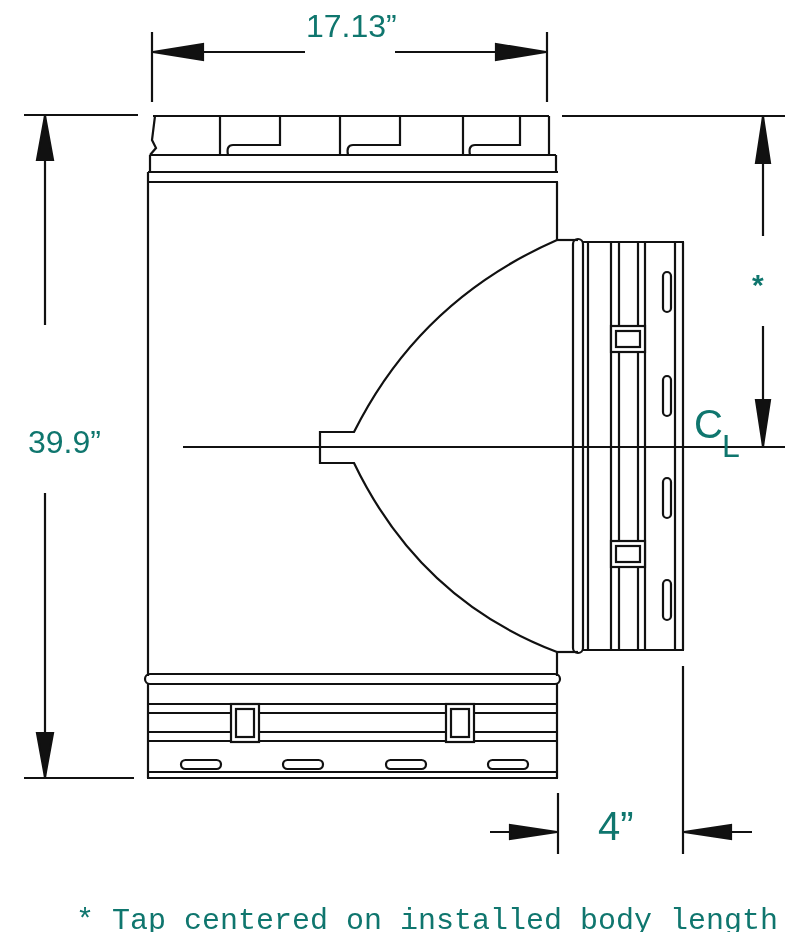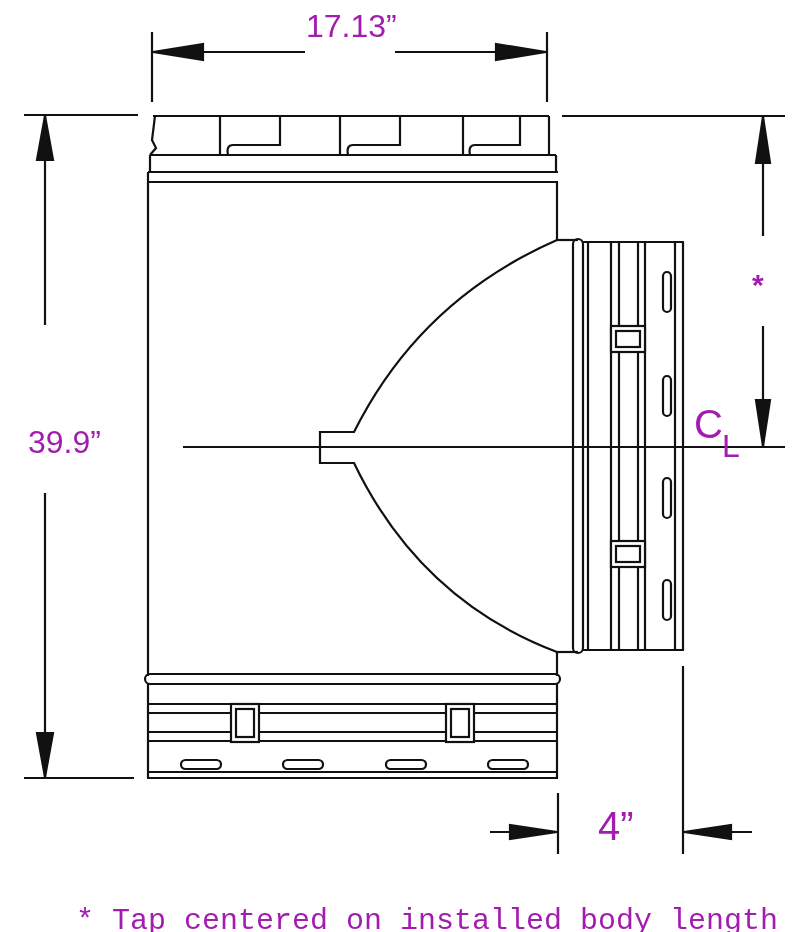--- a/index.html
+++ b/index.html
@@ -1,18 +1,18 @@
 <!DOCTYPE html>
 <html><head>
 <meta charset="utf-8">
 <style>
   html, body { margin:0; padding:0; background:#ffffff; }
   body { width:811px; height:932px; position:relative; overflow:hidden; font-family:"Liberation Sans", sans-serif; }
   #drawing { position:absolute; left:0; top:0; }
-  .lbl { position:absolute; color:#a21caf; font-family:"Liberation Sans", sans-serif; white-space:nowrap; }
+  .lbl { position:absolute; color:#0f766e; font-family:"Liberation Sans", sans-serif; white-space:nowrap; }
   #dim-width-label { left:306px; top:8px; font-size:32px; }
   #dim-height-label { left:28px; top:424px; font-size:32px; }
   #dim-tap-label { left:598px; top:804px; font-size:40px; }
   #tap-note-mark { left:752px; top:268px; font-size:30px; font-weight:bold; }
   #cl-c { left:694px; top:402px; font-size:40px; }
   #cl-l { left:722px; top:428px; font-size:32px; }
   #footnote { left:76px; top:904px; font-size:30px;font-family:Liberation Mono, monospace; }
 </style>
 </head>
 <body>

